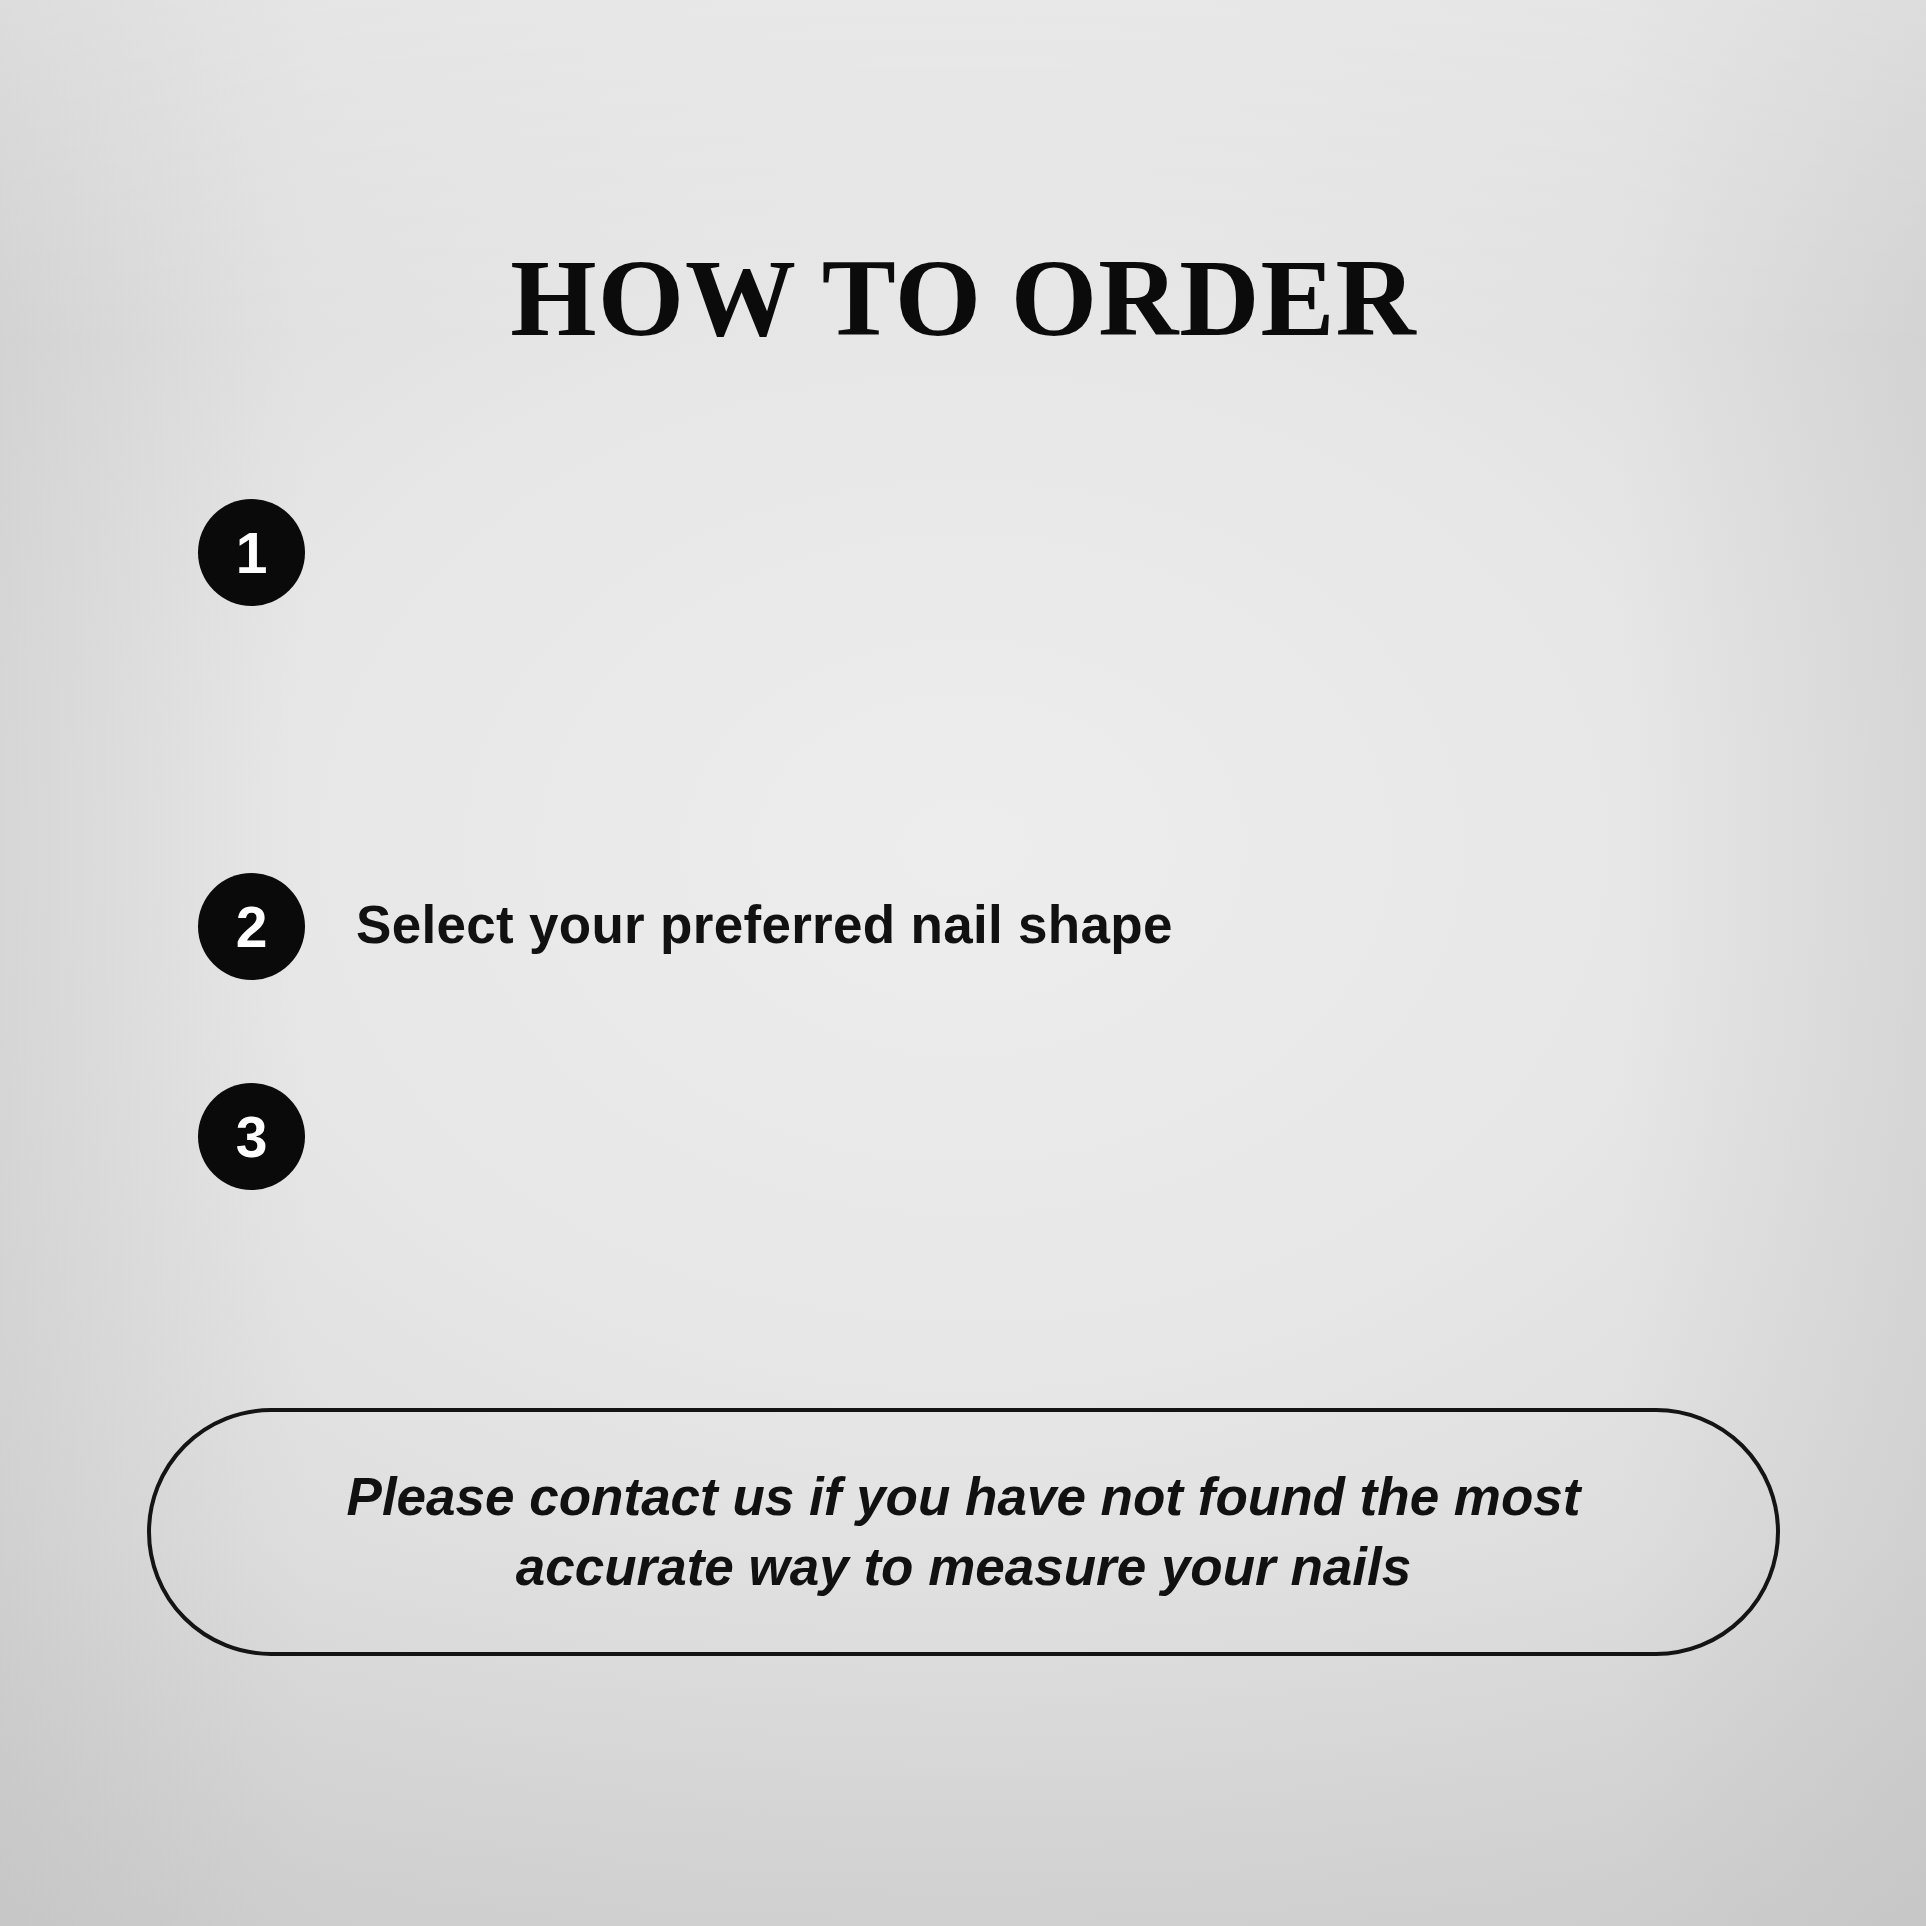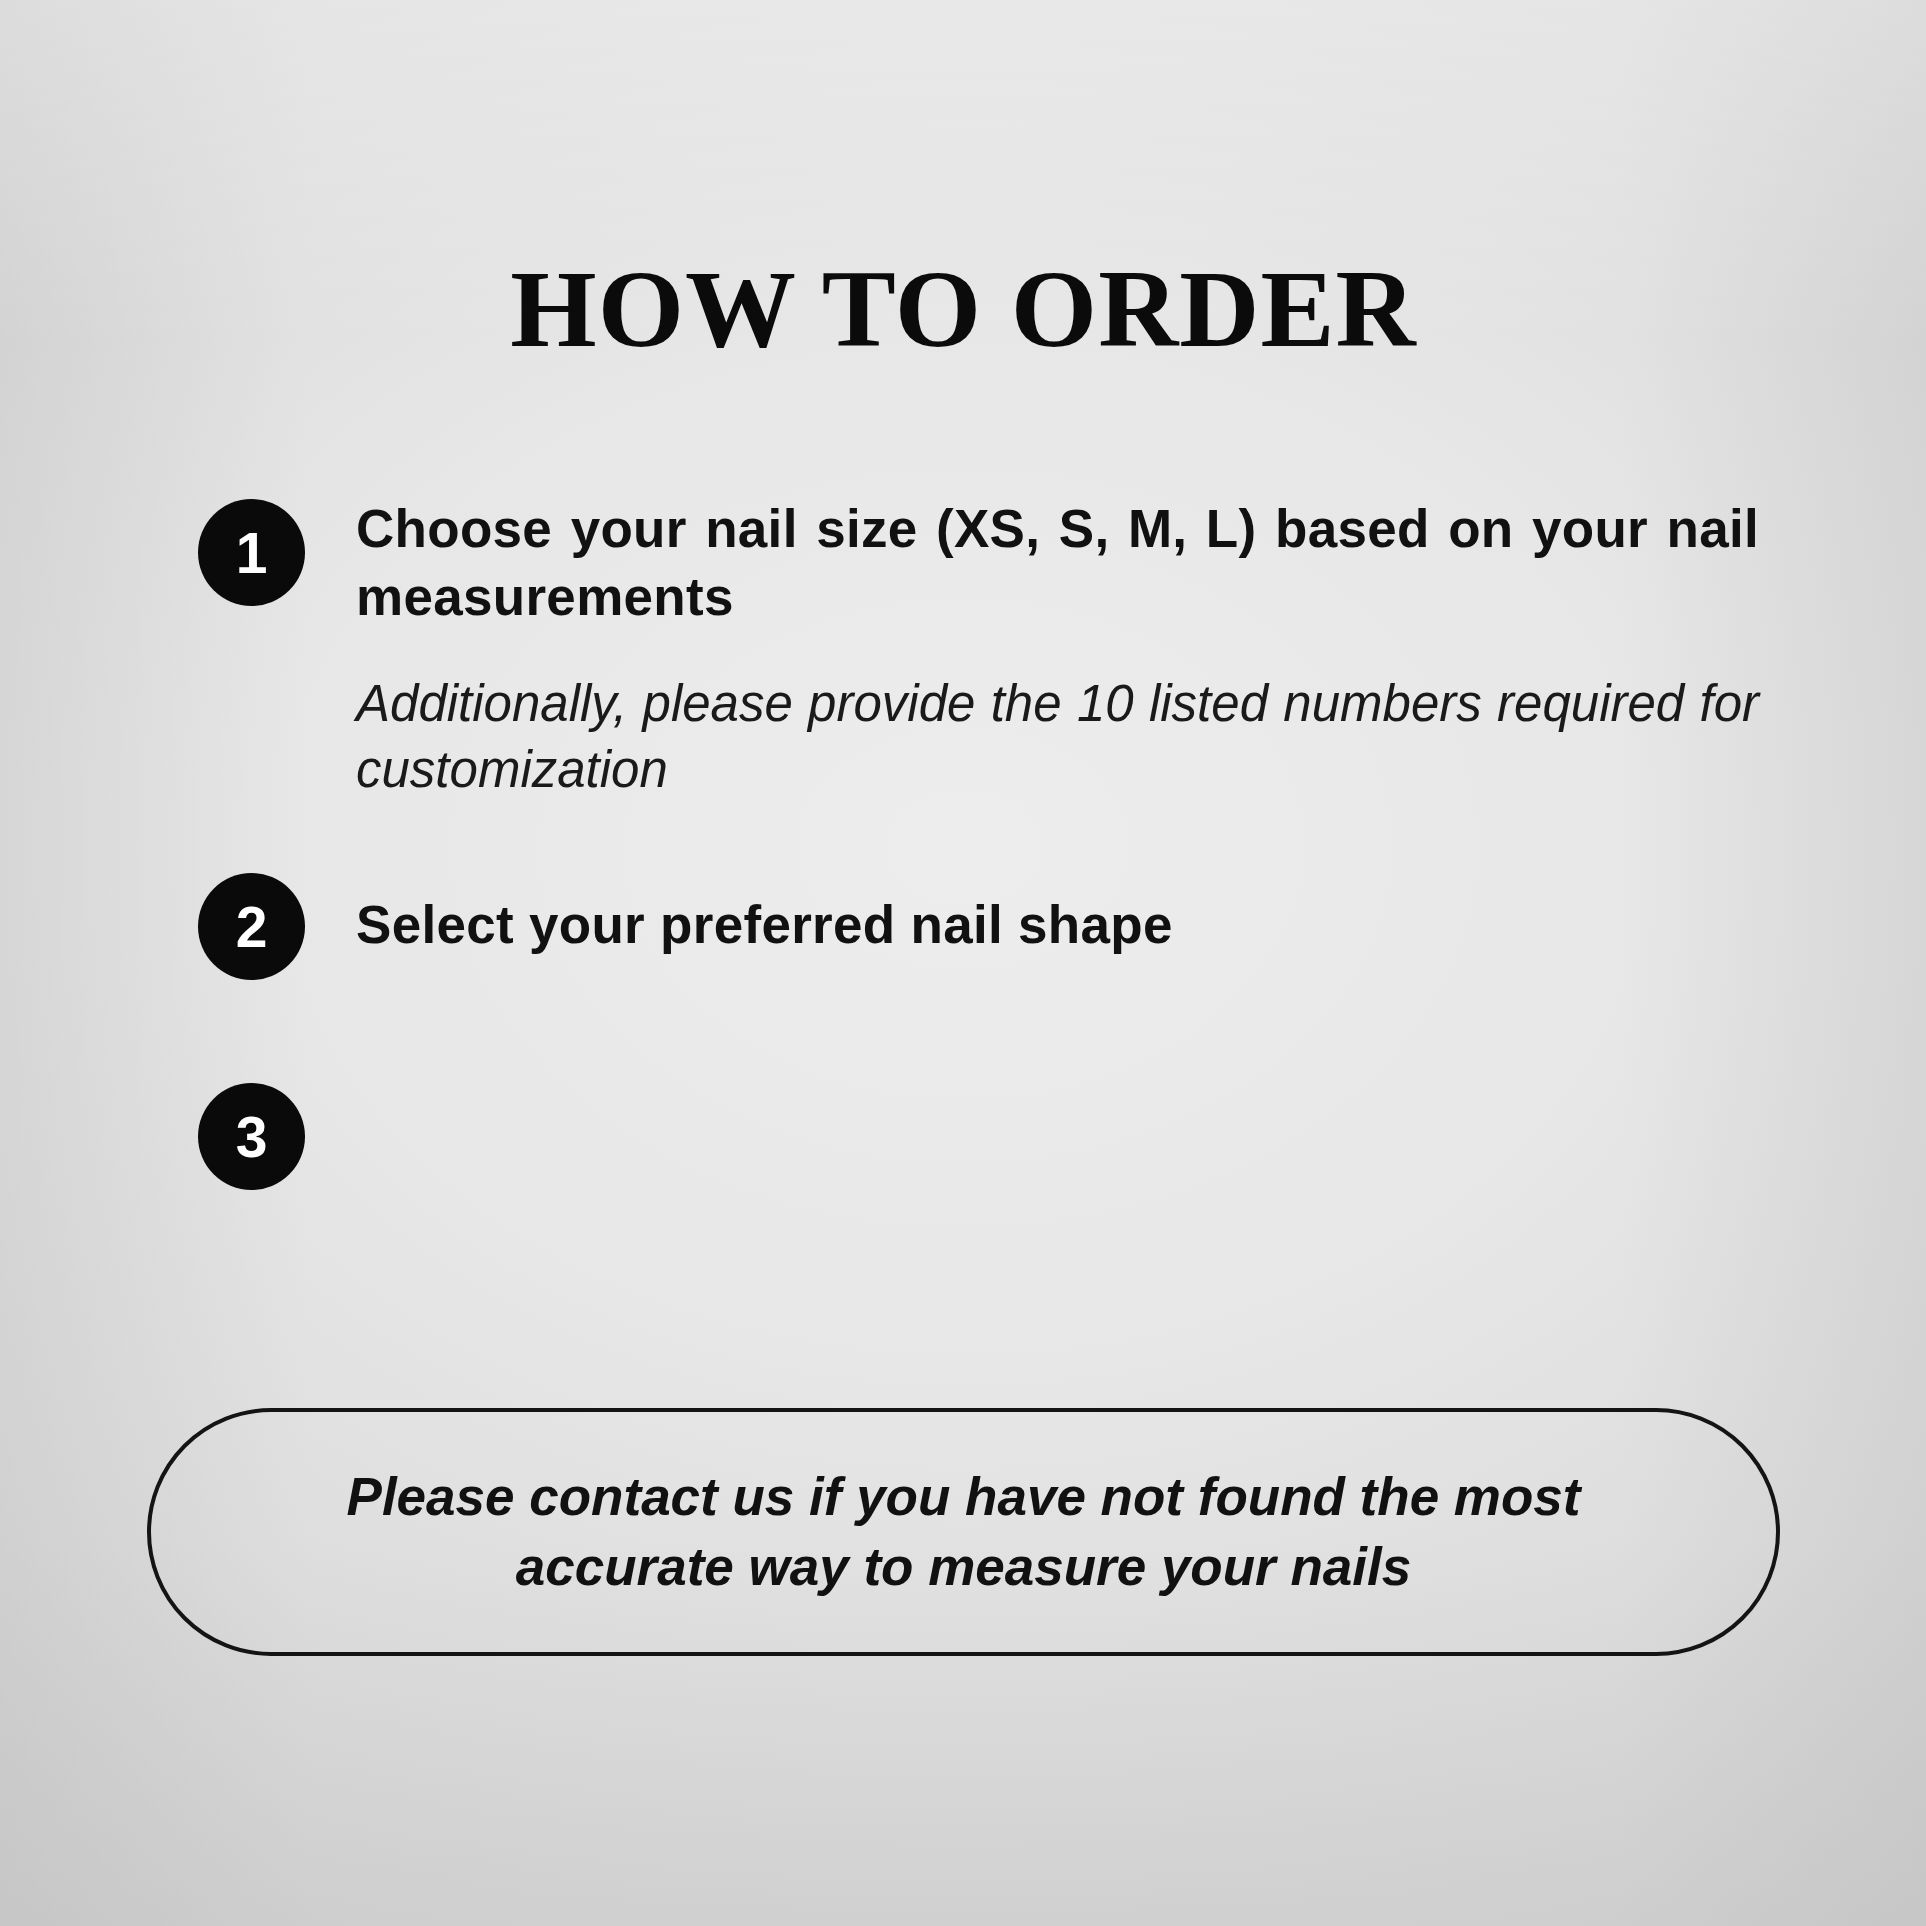--- a/index.html
+++ b/index.html
@@ -29,21 +29,21 @@
     background:
       linear-gradient(to bottom, rgba(255,255,255,0.30) 0%, rgba(255,255,255,0.0) 18%, rgba(255,255,255,0.0) 80%, rgba(190,190,190,0.28) 100%),
       linear-gradient(to right, rgba(180,180,180,0.25) 0%, rgba(255,255,255,0.0) 16%, rgba(255,255,255,0.0) 84%, rgba(180,180,180,0.25) 100%);
   }
   .content {
     position: relative;
     z-index: 2;
     width: 100%;
     height: 100%;
     box-sizing: border-box;
-    padding: 15px;
+    padding: 4px;
   }
 
   .title {
     font-family: "Liberation Serif", serif;
     font-weight: bold;
     font-size: 111px;
     letter-spacing: 1px;
     text-align: center;
     color: #0b0b0b;
     margin: 0;
@@ -145,24 +145,20 @@
 
 <div class="page">
   <div class="content">
 
     <h1 class="title">HOW TO ORDER</h1>
 
     <div class="steps">
 
       <div class="step step-1">
         <div class="bullet">1</div>
-        <div class="step-body">
-          <p class="step-text">Choose your nail size (XS, S, M, L) based on your nail measurements</p>
-          <p class="step-note">Additionally, please provide  the 10 listed numbers required for customization</p>
-        </div>
       </div>
 
       <div class="step step-2">
         <div class="bullet">2</div>
         <div class="step-body">
           <p class="step-text">Select your preferred nail shape</p>
         </div>
       </div>
 
       <div class="step step-3">

